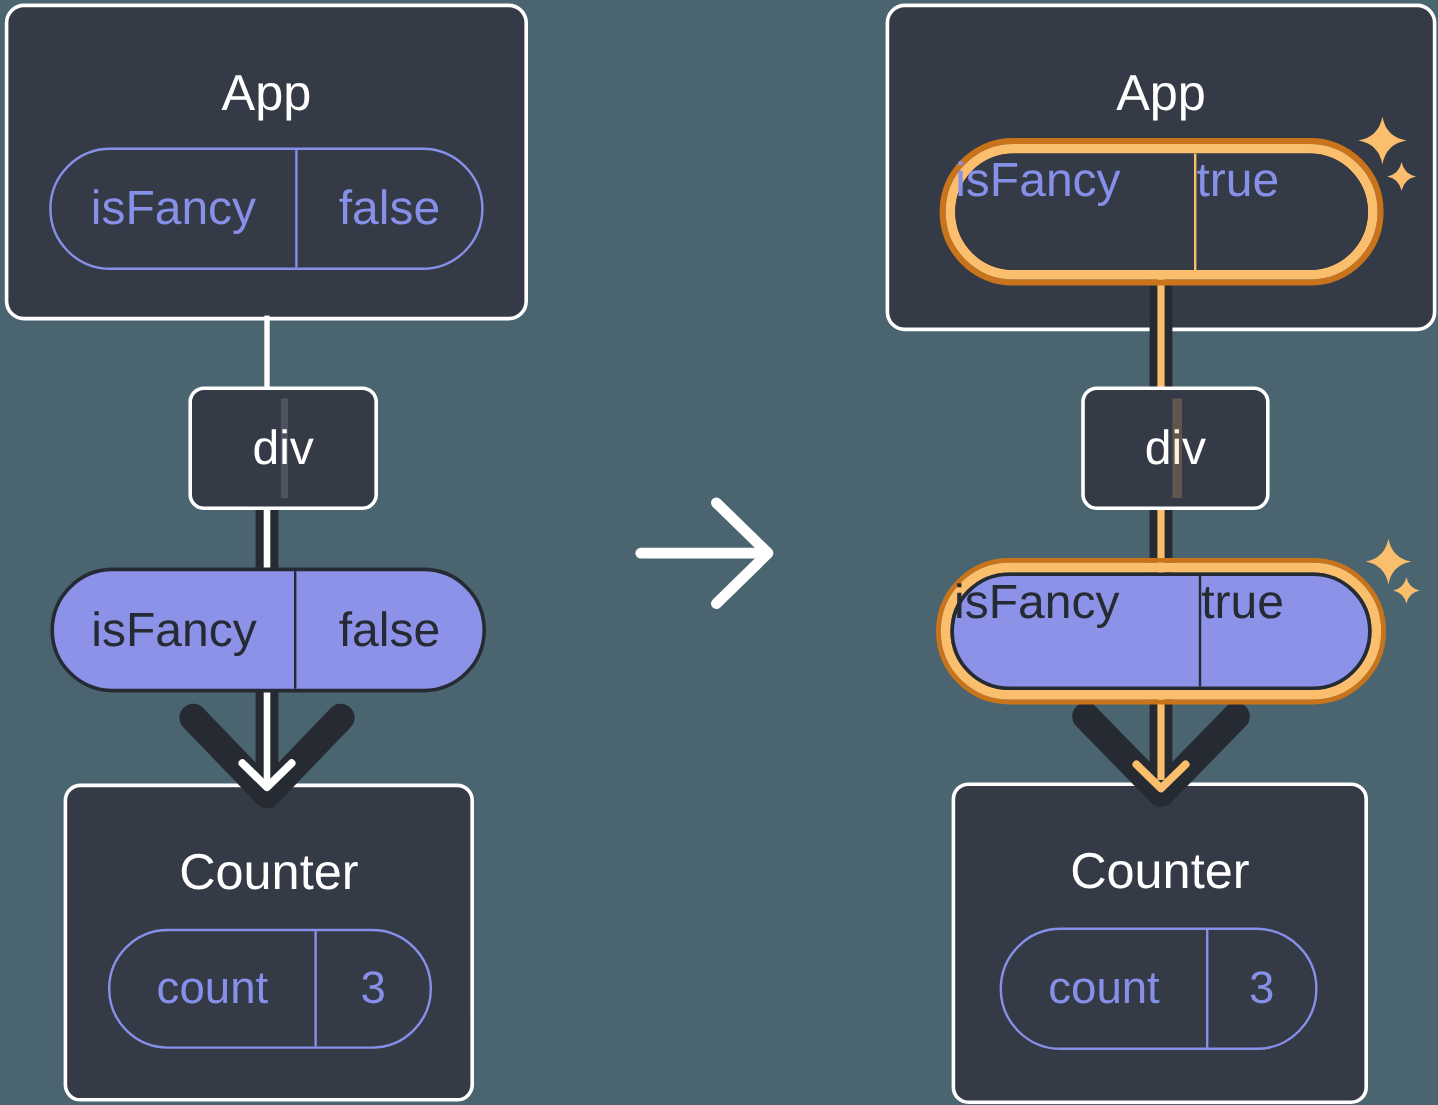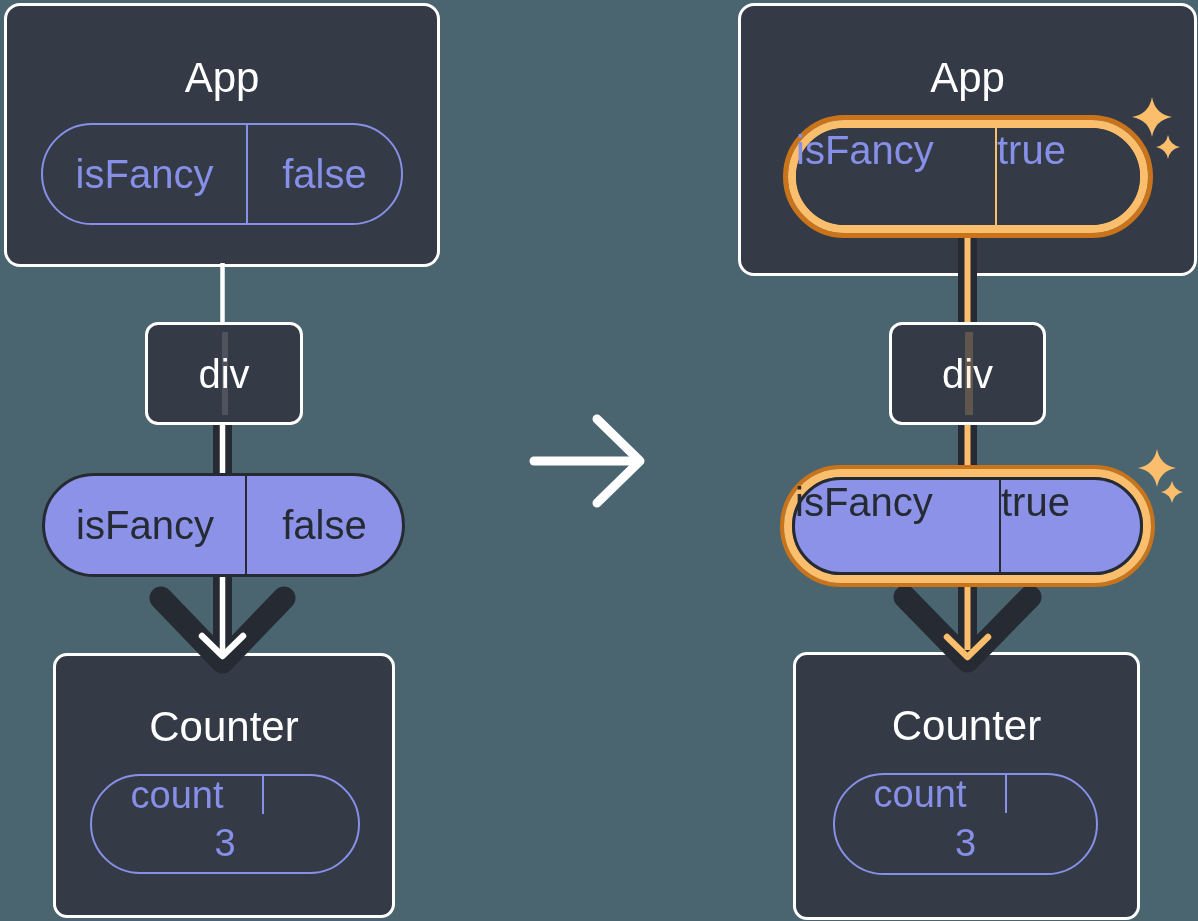--- a/index.html
+++ b/index.html
@@ -13,41 +13,41 @@
 
   .card{position:absolute;background:var(--card);border:3px solid var(--card-border);z-index:1;}
   .card-title{position:absolute;left:0;right:0;text-align:center;color:var(--text-light);
     font-size:42px;font-weight:500;line-height:42px;}
 
   .layer{position:absolute;left:0;top:0;pointer-events:none;}
   .svg-lines{z-index:2;}
   .svg-top{z-index:5;}
 
   .divbox{position:absolute;background:var(--card);border:3px solid var(--card-border);
-    border-radius:13px;z-index:3;display:flex;align-items:center;justify-content:center;}
+    border-radius:13px;z-index:3;display:flex;align-items:center;justify-content:center;margin-left:12px;}
   .divbox .label{color:var(--text-light);font-size:40px;font-weight:500;line-height:1;}
   .ghost-line{position:absolute;top:7px;bottom:7px;}
 
   .pill{position:absolute;display:flex;border-radius:999px;z-index:4;background:var(--card);
     font-size:40px;color:var(--purple);}
   .pill .cell{display:flex;align-items:center;justify-content:center;line-height:1;}
   .pill-outline{border:2.5px solid var(--purple);}
   .pill-outline .cell-l{border-right:2px solid var(--purple);}
   .pill-filled{background:var(--purple-fill);border:3.5px solid var(--ink);color:var(--ink);}
   .pill-filled .cell-l{border-right:2.5px solid var(--ink);}
 
   .ring-outer{position:absolute;z-index:4;border:5px solid var(--orange);border-radius:999px;}
   .ring-inner{width:100%;height:100%;border:8px solid var(--orange-light);border-radius:999px;display:flex;}
   .ring-inner > .pill-core{position:relative;flex:1;display:flex;border-radius:999px;font-size:40px;}
   .core-dark{background:var(--card);color:var(--purple);}
   .core-dark .cell-l{border-right:2px solid var(--orange-light);}
   .core-filled{background:var(--purple-fill);border:3.5px solid var(--ink);color:var(--ink);}
   .core-filled .cell-l{border-right:2.5px solid var(--ink);}
 
-  .counter-pill-font{font-size:38px;flex-direction:column;}
+  .counter-pill-font{font-size:38px;}
   .bold{font-weight:400;}
 </style>
 </head>
 <body>
 
 <div id="stage">
 
   <div class="card" style="left:4px;top:3px;width:436px;height:264px;border-radius:16px;">
     <div class="card-title" style="top:51px;">App</div>
   </div>

